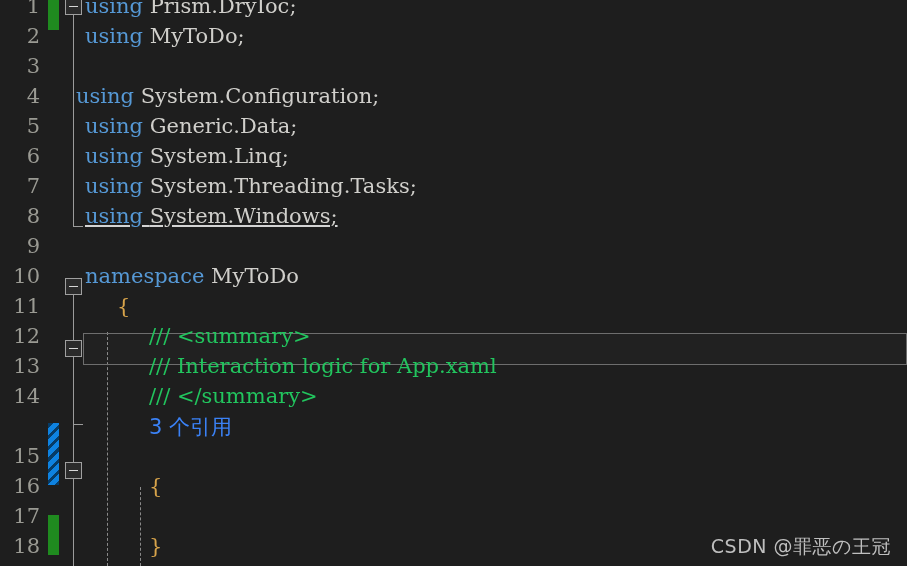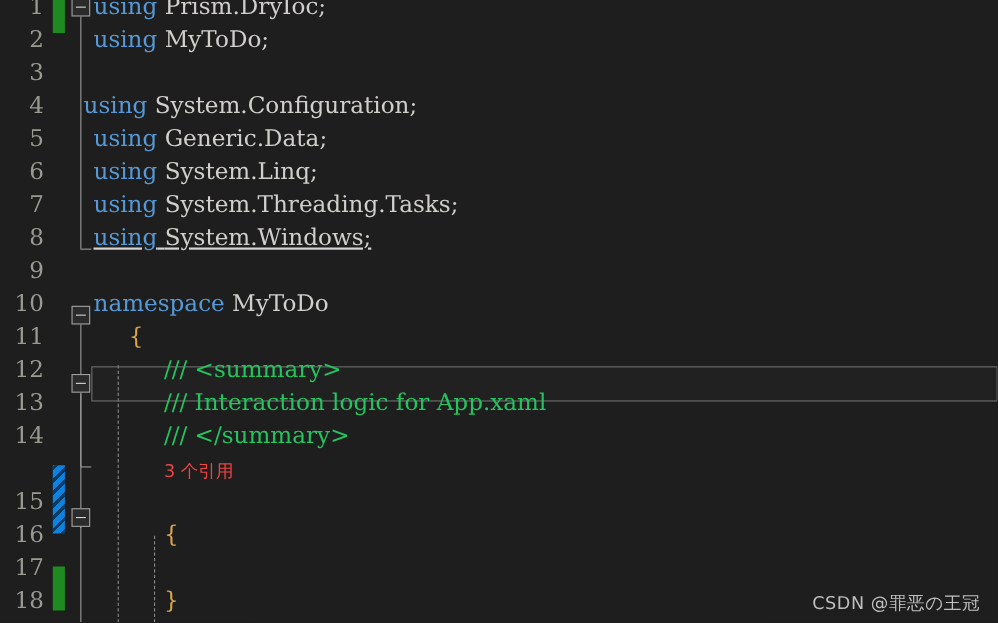--- a/index.html
+++ b/index.html
@@ -100,21 +100,21 @@
     font-size: 21px;
     white-space: pre;
     color: #d4d4d4;
     font-family: "DejaVu Serif", "Liberation Serif", serif;
   }
   .kw   { color: #5699d6; }
   .plain{ color: #d0cfcb; }
   .cmt  { color: #22c55e; }
   .type { color: #4ec9b0; }
   .brace{ color: #d8a44b; }
-  .lens { color: #ef4444; font-size: 16px; font-family: "DejaVu Sans", "Liberation Sans", sans-serif;}
+  .lens { color: #3b82f6; font-size: 21px; font-family: "DejaVu Sans", "Liberation Sans", sans-serif;}
   .punct{ color: #d0cfcb; }
 
   .squiggle {
     position: relative;
     text-decoration: none;
   }
   .squiggle::after {
     content: "";
     position: absolute;
     left: 0; right: 0; bottom: 1px;
@@ -140,21 +140,21 @@
     background: rgba(255,255,255,0.015);
     pointer-events: none;
   }
 
   
   .watermark {
     position: absolute;
     right: 16px;
     bottom: 6px;
     font-family: "DejaVu Sans", "Liberation Sans", sans-serif;
-    font-size: 16px;
+    font-size: 19px;
     color: #bfbfbf;
     letter-spacing: 0.5px;
     white-space: nowrap;
     margin-top: 36px;
   }
 </style>
 </head>
 <body>
 
 <div id="editor">

